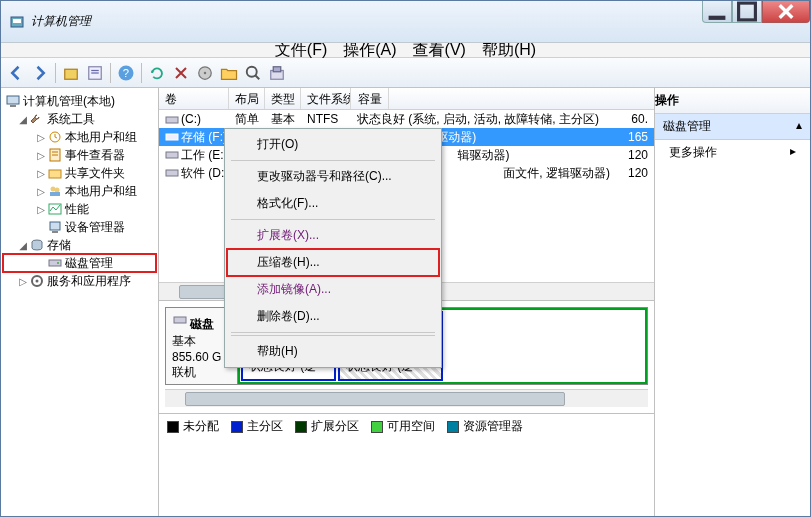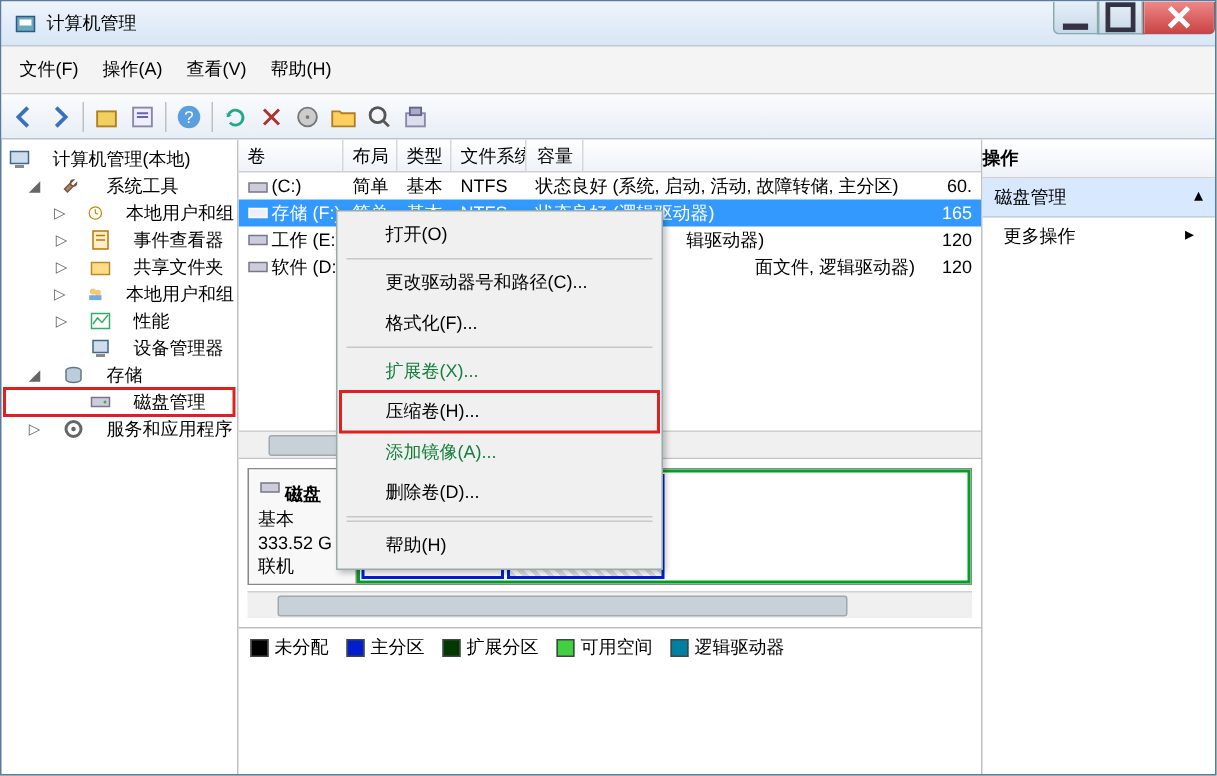--- a/index.html
+++ b/index.html
@@ -1,36 +1,36 @@
 <!DOCTYPE html>
 <html><head>
 <meta charset="utf-8">
 <style>
 * { box-sizing: border-box; margin: 0; padding: 0; font-family: "Microsoft YaHei", "SimSun", sans-serif; }
 body { background: #2a5a3a; width: 811px; height: 517px; overflow: hidden; }
 .window { width: 811px; height: 517px; background: #fff; border: 1px solid #5a7aa0; display: flex; flex-direction: column; }
-.titlebar { height: 30px; background: linear-gradient(to bottom, #eef4fb, #d8e6f5); display: flex; align-items: center; padding: 0 2px; border-bottom: 1px solid #c0c8d0; position: relative; }
+.titlebar { height: 42px; background: linear-gradient(to bottom, #eef4fb, #d8e6f5); display: flex; align-items: center; padding: 0 2px; border-bottom: 1px solid #c0c8d0; position: relative; font-style: italic; }
 .title-icon { width: 16px; height: 16px; margin: 0 6px; display: inline-flex; align-items: center; justify-content: center; }
 .title-text { font-size: 12px; color: #000; flex: 1; }
 .win-controls { display: flex; height: 22px; position: absolute; right: 0; top: 0; }
 .win-btn { width: 30px; height: 22px; border: 1px solid #8aa; border-top: none; display: flex; align-items: center; justify-content: center; font-size: 10px; }
 .min-btn { background: linear-gradient(to bottom, #e8f0f8, #c8d8e8); border-radius: 0 0 0 4px; }
 .max-btn { background: linear-gradient(to bottom, #e8f0f8, #c8d8e8); }
 .close-btn { background: linear-gradient(to bottom, #e88, #c44); color: #fff; width: 48px; border-radius: 0 0 4px 0; border-color: #a55; }
 
-.menubar { height: 32px; background: #f4f4f4; display: flex; align-items: center; padding: 0 4px; font-size: 12px; border-bottom: 1px solid #d0d0d0; }
+.menubar { height: 15px; background: #f4f4f4; display: flex; align-items: center; padding: 0 4px; font-size: 16px; border-bottom: 1px solid #d0d0d0; justify-content: center; }
 .menu-item { padding: 2px 8px; cursor: default; }
 
 .toolbar { height: 30px; background: linear-gradient(to bottom, #fafcfe, #e8eef6); border-bottom: 1px solid #b8c4d4; display: flex; align-items: center; padding: 2px 4px; gap: 2px; }
 .tb-btn { width: 22px; height: 22px; display: inline-flex; align-items: center; justify-content: center; border: 1px solid transparent; }
 .tb-sep { width: 1px; height: 20px; background: #c0c0c0; margin: 0 2px; }
 
 .content { flex: 1; display: flex; overflow: hidden; }
 .tree-panel { width: 158px; border-right: 1px solid #c0c0c0; padding: 4px 2px; font-size: 12px; overflow: hidden; }
-.tree-row { display: flex; align-items: center; height: 18px; padding-left: 2px; white-space: nowrap; gap: 12px; }
+.tree-row { display: flex; align-items: center; height: 18px; padding-left: 2px; white-space: nowrap; }
 .tree-toggle { width: 12px; display: inline-flex; justify-content: center; font-size: 10px; color: #666; }
 .tree-icon { width: 16px; height: 16px; margin-right: 2px; display: inline-flex; align-items: center; justify-content: center; }
 .indent-1 { padding-left: 14px; }
 .indent-2 { padding-left: 32px; }
 .highlighted { outline: 2px solid #e02020; outline-offset: -1px; }
 
 .main-panel { flex: 1; display: flex; flex-direction: column; border-right: 1px solid #c0c0c0; overflow: hidden; }
 .vol-table { border-bottom: 1px solid #c0c0c0; }
 .vol-header { display: flex; background: linear-gradient(to bottom, #fff, #eef2f8); height: 22px; font-size: 12px; border-bottom: 1px solid #d0d0d0; }
 .vol-th { padding: 3px 6px; border-right: 1px solid #d8d8d8; overflow: hidden; white-space: nowrap; }
@@ -55,23 +55,23 @@
 
 .legend { display: flex; gap: 12px; padding: 4px 8px; font-size: 12px; border-top: 1px solid #c0c0c0; align-items: center; }
 .legend-box { width: 12px; height: 12px; display: inline-block; margin-right: 4px; vertical-align: middle; border: 1px solid #444; }
 .lb-black { background: #000; } .lb-blue { background: #0020d0; } .lb-darkgreen { background: #003800; } .lb-lime { background: #40d040; } .lb-teal { background: #0080a0; }
 
 .actions-panel { width: 155px; font-size: 12px; }
 .actions-header { background: linear-gradient(to bottom, #fff, #eef2f8); padding: 4px 0; border-bottom: 1px solid #d0d0d0; font-weight: bold; }
 .actions-sub { background: #d8e8ff; padding: 4px 8px; display: flex; justify-content: space-between; border-bottom: 1px solid #c0d0e0; }
 .actions-item { padding: 4px 14px; display: flex; justify-content: space-between; text-align: right; }
 
-.context-menu { position: absolute; left: 224px; top: 128px; width: 218px; background: #f0f0f0; border: 1px solid #9aa; box-shadow: 2px 2px 4px rgba(0,0,0,0.25); font-size: 12px; z-index: 100; padding: 2px; margin-top: 12px; }
+.context-menu { position: absolute; left: 224px; top: 128px; width: 218px; background: #f0f0f0; border: 1px solid #9aa; box-shadow: 2px 2px 4px rgba(0,0,0,0.25); font-size: 12px; z-index: 100; padding: 2px; }
 .ctx-item { padding: 5px 12px 5px 30px; white-space: nowrap; }
-.ctx-item.disabled { color: #15803d; }
+.ctx-item.disabled { color: #701a75; }
 .ctx-sep { height: 1px; background: #c8c8c8; margin: 2px 4px; }
 .ctx-highlighted { outline: 2px solid #e02020; outline-offset: -1px; }
 
 svg { width: 100%; height: 100%; }
 </style>
 </head>
 <body>
 
 <div class="window">
   <div class="titlebar">
@@ -346,21 +346,21 @@
 
       <div class="disk-panel">
         <div class="disk-row">
           <div class="disk-label">
             <div><span class="tree-icon">
                   <svg viewBox="0 0 16 16">
                     <rect x="2" y="5" width="12" height="6" fill="#ccd" stroke="#778"></rect>
                   </svg>
                 </span><b>磁盘</b></div>
             <div>基本</div>
-            <div>333.52 G</div>
+            <div>855.60 G</div>
             <div>联机</div>
           </div>
           <div class="disk-partitions" style="border:2px solid #00a020; padding:1px">
             <div class="partition blue-border" style="width:95px">
               <div class="part-header blue-header"></div>
               <div><b>工作  (E:)</b></div>
               <div>120.02 GB N</div>
               <div>状态良好 (逻</div>
             </div>
             <div class="partition blue-border hatched" style="width:105px">
@@ -374,21 +374,21 @@
         <div class="scrollbar-h">
             <div class="scroll-thumb" style="left:20px; width:380px"></div>
           </div>
       </div>
 
       <div class="legend">
         <span><span class="legend-box lb-black"></span><span>未分配</span></span>
         <span><span class="legend-box lb-blue"></span><span>主分区</span></span>
         <span><span class="legend-box lb-darkgreen"></span><span>扩展分区</span></span>
         <span><span class="legend-box lb-lime"></span><span>可用空间</span></span>
-        <span><span class="legend-box lb-teal"></span><span>逻辑驱动器</span></span>
+        <span><span class="legend-box lb-teal"></span><span>资源管理器</span></span>
       </div>
     </div>
 
     <div class="actions-panel">
       <div class="actions-header">操作</div>
       <div class="actions-sub">
           <span>磁盘管理</span>
           <span>▴</span>
         </div>
       <div class="actions-item">

